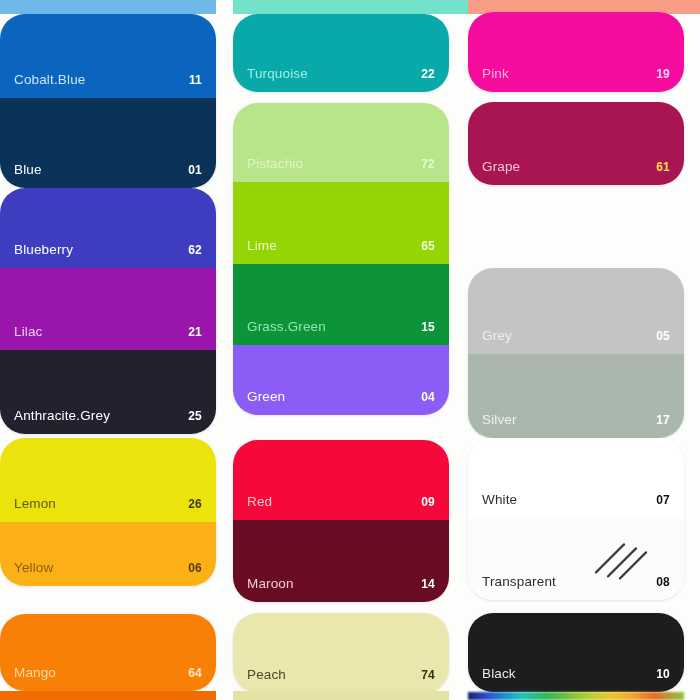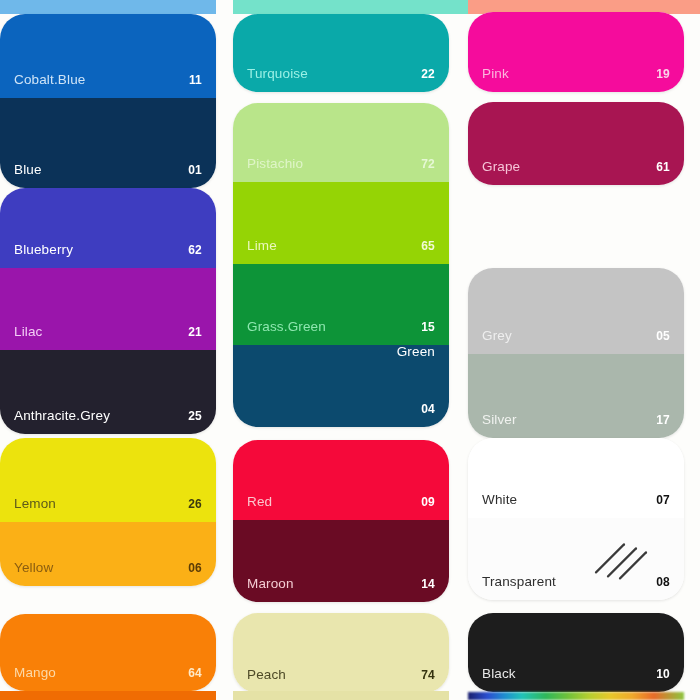--- a/index.html
+++ b/index.html
@@ -167,21 +167,21 @@
           <span class="code" style="color: rgb(230, 248, 213);">72</span>
         </div>
         <div class="card" style="height: 82px; background: rgb(149, 212, 5);">
           <span class="name" style="color: rgb(234, 248, 187);">Lime</span>
           <span class="code" style="color: rgb(242, 251, 214);">65</span>
         </div>
         <div class="card" style="height: 81px; background: rgb(13, 148, 56);">
           <span class="name" style="color: rgb(143, 231, 176);">Grass.Green</span>
           <span class="code" style="color: rgb(255, 255, 255);">15</span>
         </div>
-        <div class="card" style="height: 82px; background: #0c4a6e; flex-direction: column;">
+        <div class="card" style="height: 70px; background: #8b5cf6;">
           <span class="name" style="color: rgb(255, 255, 255);">Green</span>
           <span class="code" style="color: rgb(255, 255, 255);">04</span>
         </div>
       </div>
       <div class="group" style="top: 440px;">
         <div class="card" style="height: 80px; background: rgb(245, 9, 58);">
           <span class="name" style="color: rgb(251, 199, 206);">Red</span>
           <span class="code" style="color: rgb(255, 255, 255);">09</span>
         </div>
         <div class="card" style="height: 82px; background: rgb(106, 11, 36);">
@@ -200,21 +200,21 @@
   <div class="col col-right" id="column-right">
       <div class="group" style="top: 12px;">
         <div class="card" style="height: 80px; background: rgb(245, 12, 156);">
           <span class="name" style="color: rgb(251, 184, 221);">Pink</span>
           <span class="code" style="color: rgb(252, 210, 233);">19</span>
         </div>
       </div>
       <div class="group" style="top: 102px;">
         <div class="card" style="height: 83px; background: rgb(168, 21, 82);">
           <span class="name" style="color: rgb(246, 196, 215);">Grape</span>
-          <span class="code" style="color: #ffffff;">61</span>
+          <span class="code" style="color: #fde047;">61</span>
         </div>
       </div>
       <div class="group" style="top: 268px;">
         <div class="card" style="height: 86px; background: rgb(196, 196, 196);">
           <span class="name" style="color: rgb(238, 238, 238);">Grey</span>
           <span class="code" style="color: rgb(255, 255, 255);">05</span>
         </div>
         <div class="card" style="height: 84px; background: rgb(170, 183, 172);">
           <span class="name" style="color: rgb(240, 242, 239);">Silver</span>
           <span class="code" style="color: rgb(255, 255, 255);">17</span>

